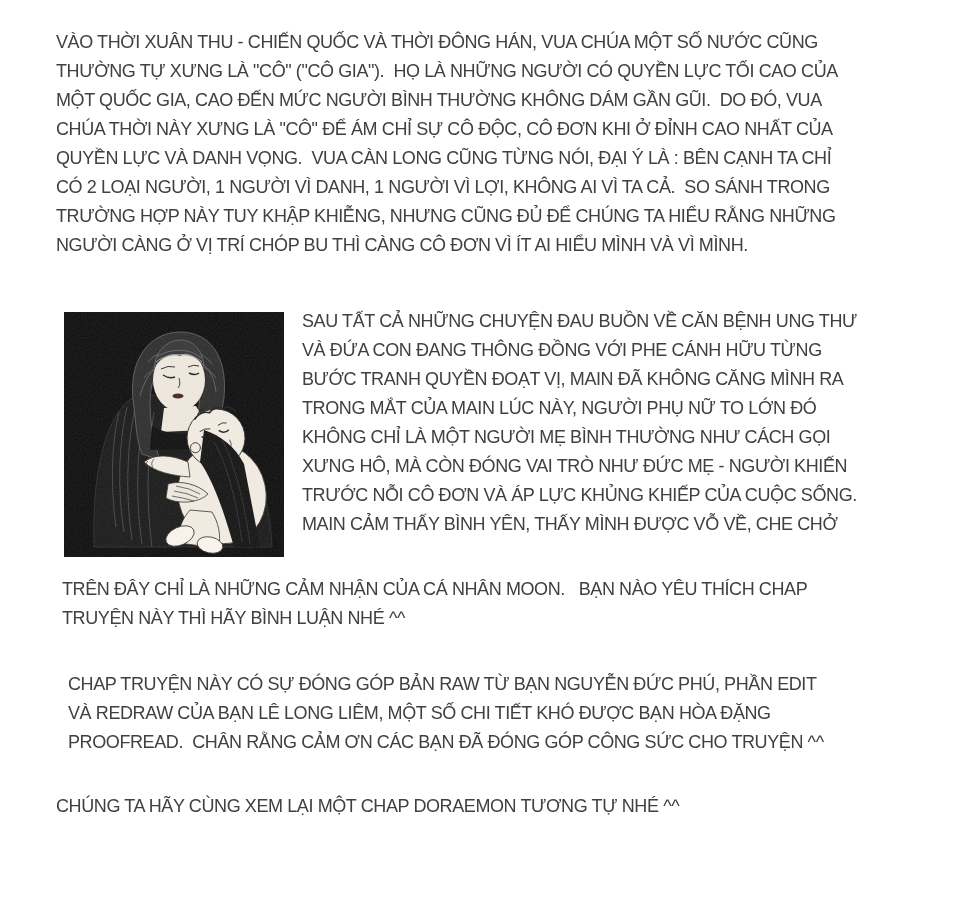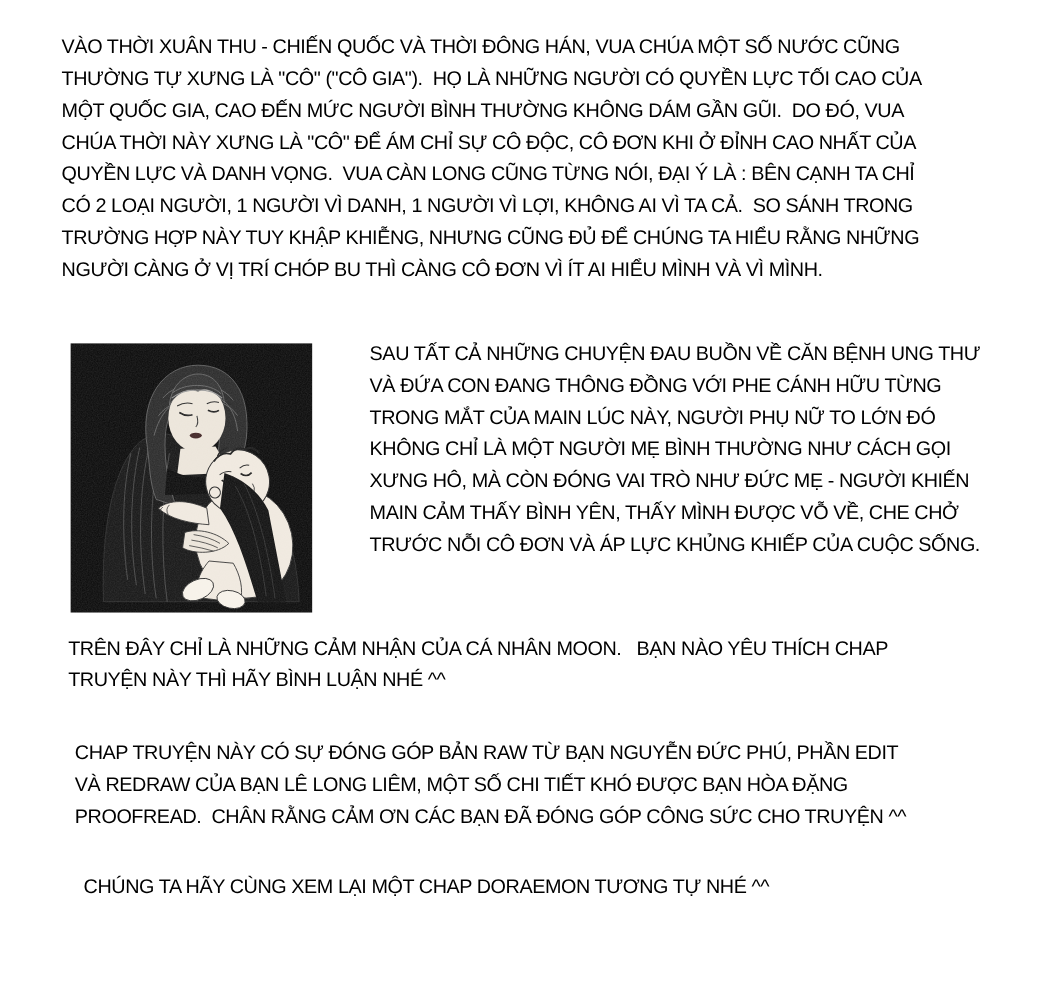--- a/index.html
+++ b/index.html
@@ -1,48 +1,47 @@
 <!DOCTYPE html>
 <html><head>
 <meta charset="utf-8">
 <style>
   html,body{margin:0;padding:0;background:#ffffff;}
   .page{
     position:relative;
     width:940px;height:899px;
     background:#ffffff;
     font-family:"Liberation Sans",sans-serif;
-    color:#000000;
+    color:#404040;
     overflow:hidden;
     box-sizing:border-box;
     padding:28px 48px 16px 56px;
   }
   .para{font-size:18px;letter-spacing:-0.4px;}
   .line{
     white-space:pre;
     line-height:29px;
     font-weight:500;
   }
   .line .b{font-weight:400;}
   .media-row{
     display:flex;
     align-items:flex-start;
     margin-top:50px;
-    gap:34px;
   }
   .figure-box{
     flex:0 0 auto;
     width:220px;height:245px;
     margin:2px 18px 0 8px;
   }
   .figure-box svg{display:block;width:220px;height:245px;}
   .side-text{margin-top:-3px;}
   .p-afterword{margin-top:18px;margin-left:6px;}
   .p-credits{margin-top:37px;margin-left:12px;}
-  .p-closing{margin-top:35px;margin-left:20px;}
+  .p-closing{margin-top:35px;}
 </style>
 </head>
 <body>
 
 <div class="page">
 
   <div class="para">
       <div class="line"><span>VÀO THỜI XUÂN THU - CHIẾN QUỐC VÀ THỜI ĐÔNG HÁN, VUA CHÚA MỘT SỐ NƯỚC CŨNG</span></div>
       <div class="line"><span>THƯỜNG TỰ XƯNG LÀ "CÔ" ("CÔ GIA").  HỌ LÀ NHỮNG NGƯỜI CÓ QUYỀN LỰC TỐI CAO CỦA</span></div>
       <div class="line"><span>MỘT QUỐC GIA, CAO ĐẾN MỨC NGƯỜI BÌNH THƯỜNG KHÔNG DÁM GẦN GŨI.  DO ĐÓ, VUA</span></div>
@@ -139,25 +138,26 @@
           <path d="M150,130 C162,150 172,185 178,230"></path>
           <path d="M158,128 C170,150 180,188 186,232"></path>
         </g>
 
         <rect x="0" y="0" width="220" height="245" filter="url(#grain)" opacity="0.55"></rect>
       </svg>
     </div>
     <div class="para side-text">
         <div class="line"><span>SAU TẤT CẢ NHỮNG CHUYỆN ĐAU BUỒN VỀ CĂN BỆNH UNG THƯ</span></div>
         <div class="line"><span>VÀ ĐỨA CON ĐANG THÔNG ĐỒNG VỚI PHE CÁNH HỮU TỪNG</span></div>
+        <div class="line"><span>BƯỚC TRANH QUYỀN ĐOẠT VỊ, MAIN ĐÃ KHÔNG CĂNG MÌNH RA</span></div>
         <div class="line"><span>TRONG MẮT CỦA MAIN LÚC NÀY, NGƯỜI PHỤ NỮ TO LỚN ĐÓ</span></div>
         <div class="line"><span>KHÔNG CHỈ LÀ MỘT NGƯỜI MẸ BÌNH THƯỜNG NHƯ CÁCH GỌI</span></div>
         <div class="line"><span>XƯNG HÔ, MÀ CÒN ĐÓNG VAI TRÒ NHƯ </span><span class="b">ĐỨC MẸ</span><span> - NGƯỜI KHIẾN</span></div>
+        <div class="line"><span>TRƯỚC NỖI CÔ ĐƠN VÀ ÁP LỰC KHỦNG KHIẾP CỦA CUỘC SỐNG.</span></div>
         <div class="line"><span>MAIN CẢM THẤY BÌNH YÊN, THẤY MÌNH ĐƯỢC VỖ VỀ, CHE CHỞ</span></div>
-        <div class="line"><span>TRƯỚC NỖI CÔ ĐƠN VÀ ÁP LỰC KHỦNG KHIẾP CỦA CUỘC SỐNG.</span></div>
       </div>
   </div>
 
   <div class="para p-afterword">
       <div class="line"><span>TRÊN ĐÂY CHỈ LÀ NHỮNG CẢM NHẬN CỦA CÁ NHÂN MOON.   BẠN NÀO YÊU THÍCH CHAP</span></div>
       <div class="line"><span>TRUYỆN NÀY THÌ HÃY BÌNH LUẬN NHÉ ^^</span></div>
     </div>
 
   <div class="para p-credits">
       <div class="line"><span>CHAP TRUYỆN NÀY CÓ SỰ ĐÓNG GÓP BẢN RAW TỪ BẠN </span><span class="b">NGUYỄN ĐỨC PHÚ</span><span>, PHẦN EDIT</span></div>

